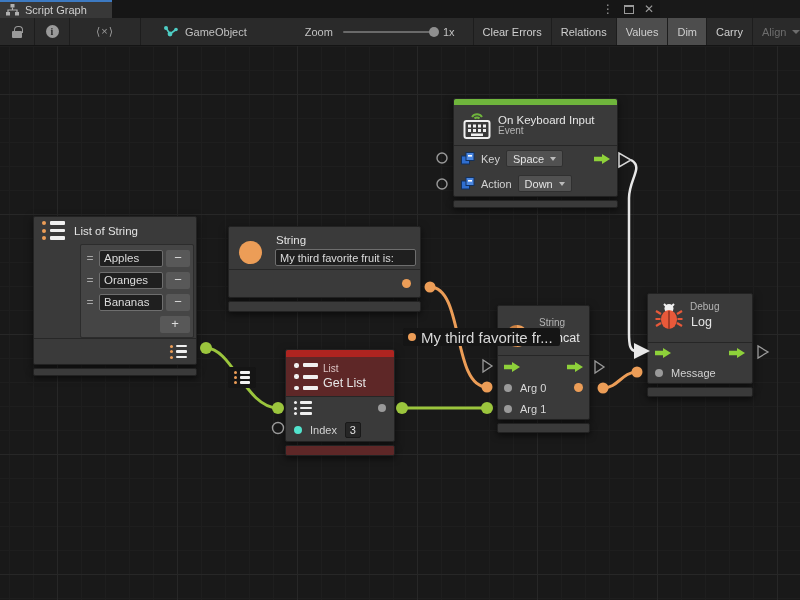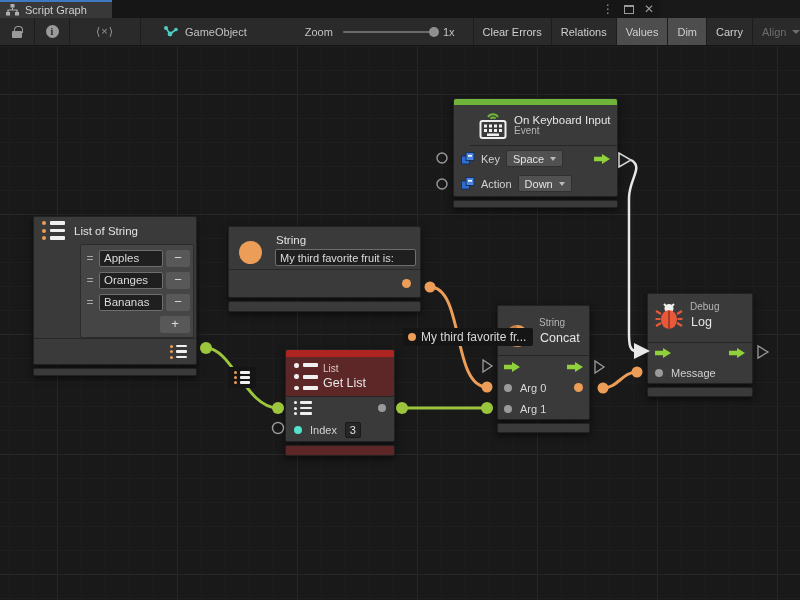--- a/index.html
+++ b/index.html
@@ -86,21 +86,21 @@
   #n-string .hd { position:relative; height:42px; }
   #string-circle { position:absolute; left:10px; top:14px; width:23px; height:23px; border-radius:50%; background:#ec9d57; }
   #n-string .hd .title { position:absolute; left:47px; top:7px; color:#e2e2e2; font-size:11.5px; }
   #string-field { position:absolute; left:46px; top:22px; width:141px; height:17px; background:#1f1f1f; border:1px solid #6e6e6e; border-radius:2px; color:#dcdcdc; font-size:11px; font-family:inherit; padding:0 4px; }
   #n-string .body-row { height:28px; border-top:1px solid #272727; display:flex; align-items:center; justify-content:flex-end; padding-right:9px; }
   #n-string .n-footer { height:11px; }
 
   
   #n-kbd { left:453px; top:52px; width:165px; }
   #kbd-strip { height:6px; background:#6fb53c; border-radius:2px 2px 0 0; }
-  #n-kbd .hd { position:relative; height:41px; border-bottom:1px solid #262626;margin-left:16px; }
+  #n-kbd .hd { position:relative; height:41px; border-bottom:1px solid #262626; }
   #kbd-icon { position:absolute; left:9px; top:5px; }
   #n-kbd .hd .title { position:absolute; left:44px; top:9px; color:#e6e6e6; font-size:11.5px; white-space:nowrap; }
   #n-kbd .hd .sub { position:absolute; left:44px; top:20px; }
   .kbd-row { height:25px; display:flex; align-items:center; padding:0 7px; gap:6px; }
   .enum-icon { flex:none; }
   .dropdown { height:17px; background:#515151; border:1px solid #303030; border-radius:2px; display:flex; align-items:center; gap:6px; padding:0 6px; color:#e4e4e4; font-size:11px; }
   .dropdown .dd-caret { width:0; height:0; border-left:3.5px solid transparent; border-right:3.5px solid transparent; border-top:4px solid #bbb; }
   #n-kbd .n-footer { height:8px; }
 
   
@@ -129,21 +129,21 @@
   #n-log .hd { position:relative; height:49px; border-bottom:1px solid #262626; }
   #log-bug { position:absolute; left:7px; top:7px; }
   #n-log .hd .sub { position:absolute; left:42px; top:7px; }
   #n-log .hd .big { position:absolute; left:43px; top:21px; }
   .log-row { height:20px; display:flex; align-items:center; padding:0 7px; gap:8px; }
   #n-log .n-footer { height:10px; }
 
   
   .wbadge { position:absolute; z-index:4; background:#151515; border-radius:2px; display:flex; align-items:center; }
   #badge-list { left:228px; top:321px; width:28px; height:21px; justify-content:center; }
-  #badge-text { left:403px; top:282px; height:18px; padding:0 7px 0 5px; gap:5px; white-space:nowrap; color:#d8d8d8; font-size:12px; }
+  #badge-text { left:403px; top:282px; height:18px; padding:0 7px 0 5px; gap:5px; white-space:nowrap; color:#d8d8d8; font-size:15px; }
   #badge-text .dot.orange { width:8px; height:8px; }
 </style>
 </head>
 <body>
 
 <div id="win">
 
   <div id="tabbar">
     <div id="tab">
       <svg width="13" height="12" viewBox="0 0 13 12">

